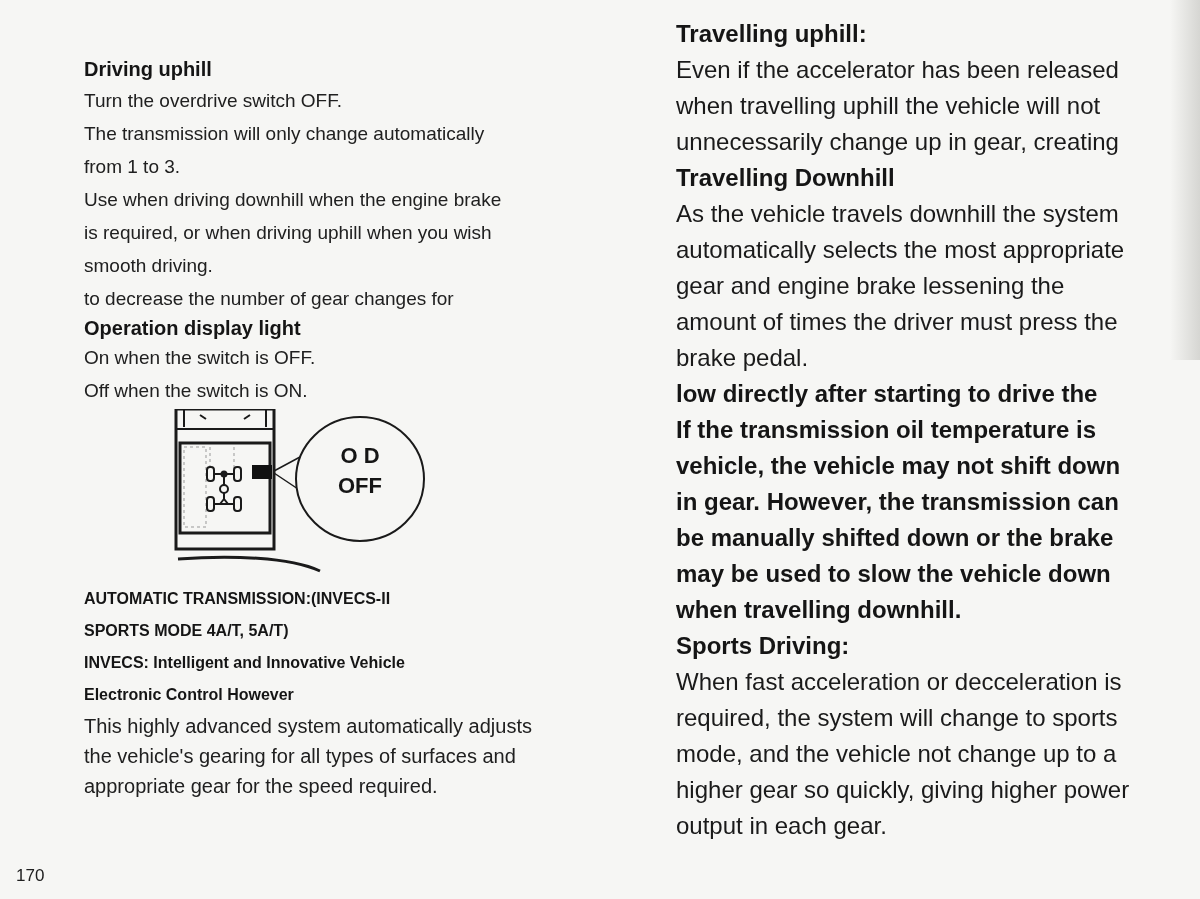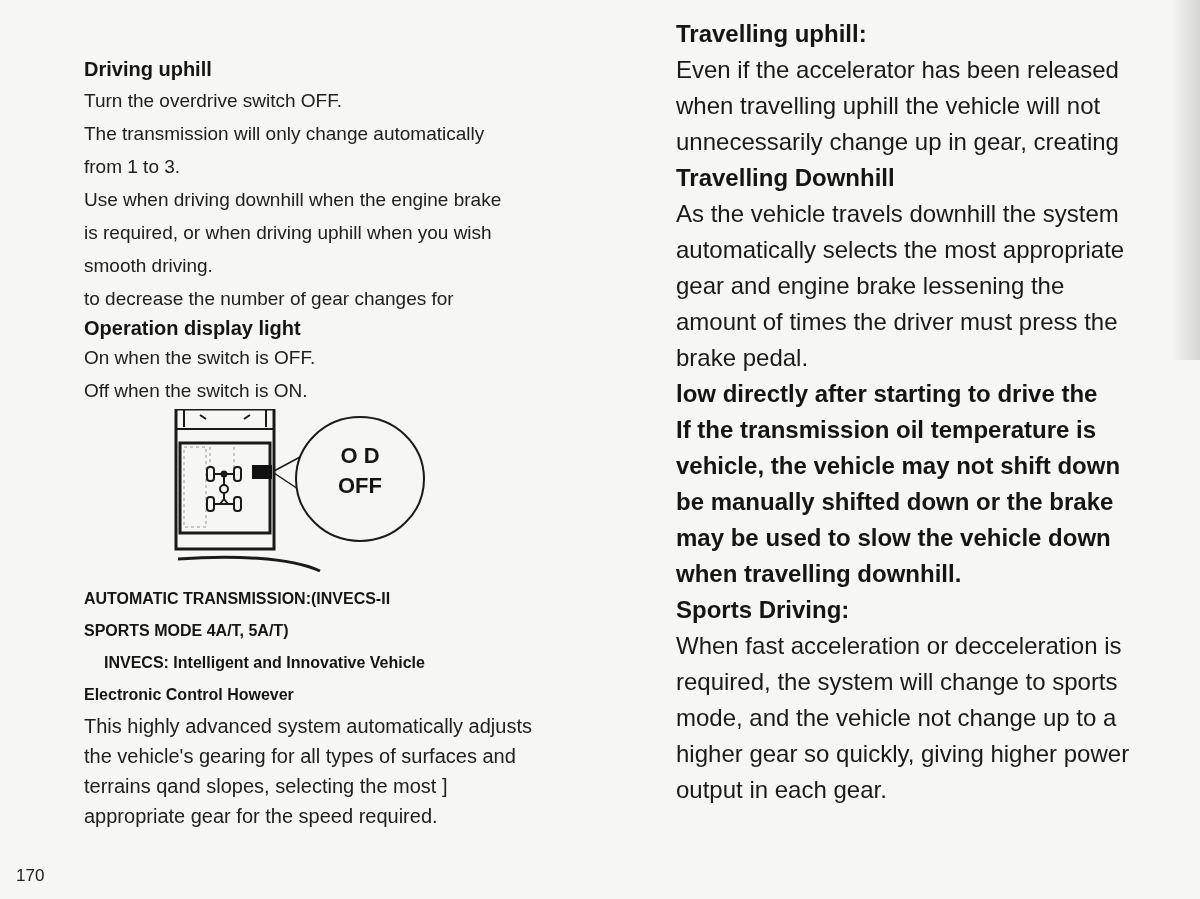--- a/index.html
+++ b/index.html
@@ -106,25 +106,24 @@
     </svg>
     <div class="od-label">
       <div>O D</div>
       <div>OFF</div>
     </div>
   </div>
 
   <div style="margin-top:2px;">
     <div class="tx-head">AUTOMATIC TRANSMISSION:(INVECS-II</div>
     <div class="tx-head" style="margin-top:0;">SPORTS MODE 4A/T, 5A/T)</div>
-    <div class="tx-head" style="margin-top:0;margin-left:20px;">INVECS: Intelligent and Innovative Vehicle</div>
+    <div class="tx-head" style="margin-top:0;">INVECS: Intelligent and Innovative Vehicle</div>
     <div class="tx-head" style="margin-top:0;">Electronic Control However</div>
     <div class="tx-body">This highly advanced system automatically adjusts</div>
     <div class="tx-body">the vehicle's gearing for all types of surfaces and</div>
-    <div class="tx-body">terrains qand slopes, selecting the most ]</div>
     <div class="tx-body">appropriate gear for the speed required.</div>
   </div>
 </div>
 
 <div class="col right-col">
   <div>
     <div class="h2">Travelling uphill:</div>
     <div class="p2">Even if the accelerator has been released</div>
     <div class="p2">when travelling uphill the vehicle will not</div>
     <div class="p2">unnecessarily change up in gear, creating</div>
@@ -136,20 +135,21 @@
     <div class="p2">automatically selects the most appropriate</div>
     <div class="p2">gear and engine brake lessening the</div>
     <div class="p2">amount of times the driver must press the</div>
     <div class="p2">brake pedal.</div>
   </div>
 
   <div>
     <div class="warn">low directly after starting to drive the</div>
     <div class="warn">If the transmission oil temperature is</div>
     <div class="warn">vehicle, the vehicle may not shift down</div>
+    <div class="warn">in gear. However, the transmission can</div>
     <div class="warn">be manually shifted down or the brake</div>
     <div class="warn">may be used to slow the vehicle down</div>
     <div class="warn">when travelling downhill.</div>
   </div>
 
   <div>
     <div class="h2">Sports Driving:</div>
     <div class="p2">When fast acceleration or decceleration is</div>
     <div class="p2">required, the system will change to sports</div>
     <div class="p2">mode, and the vehicle not change up to a</div>

